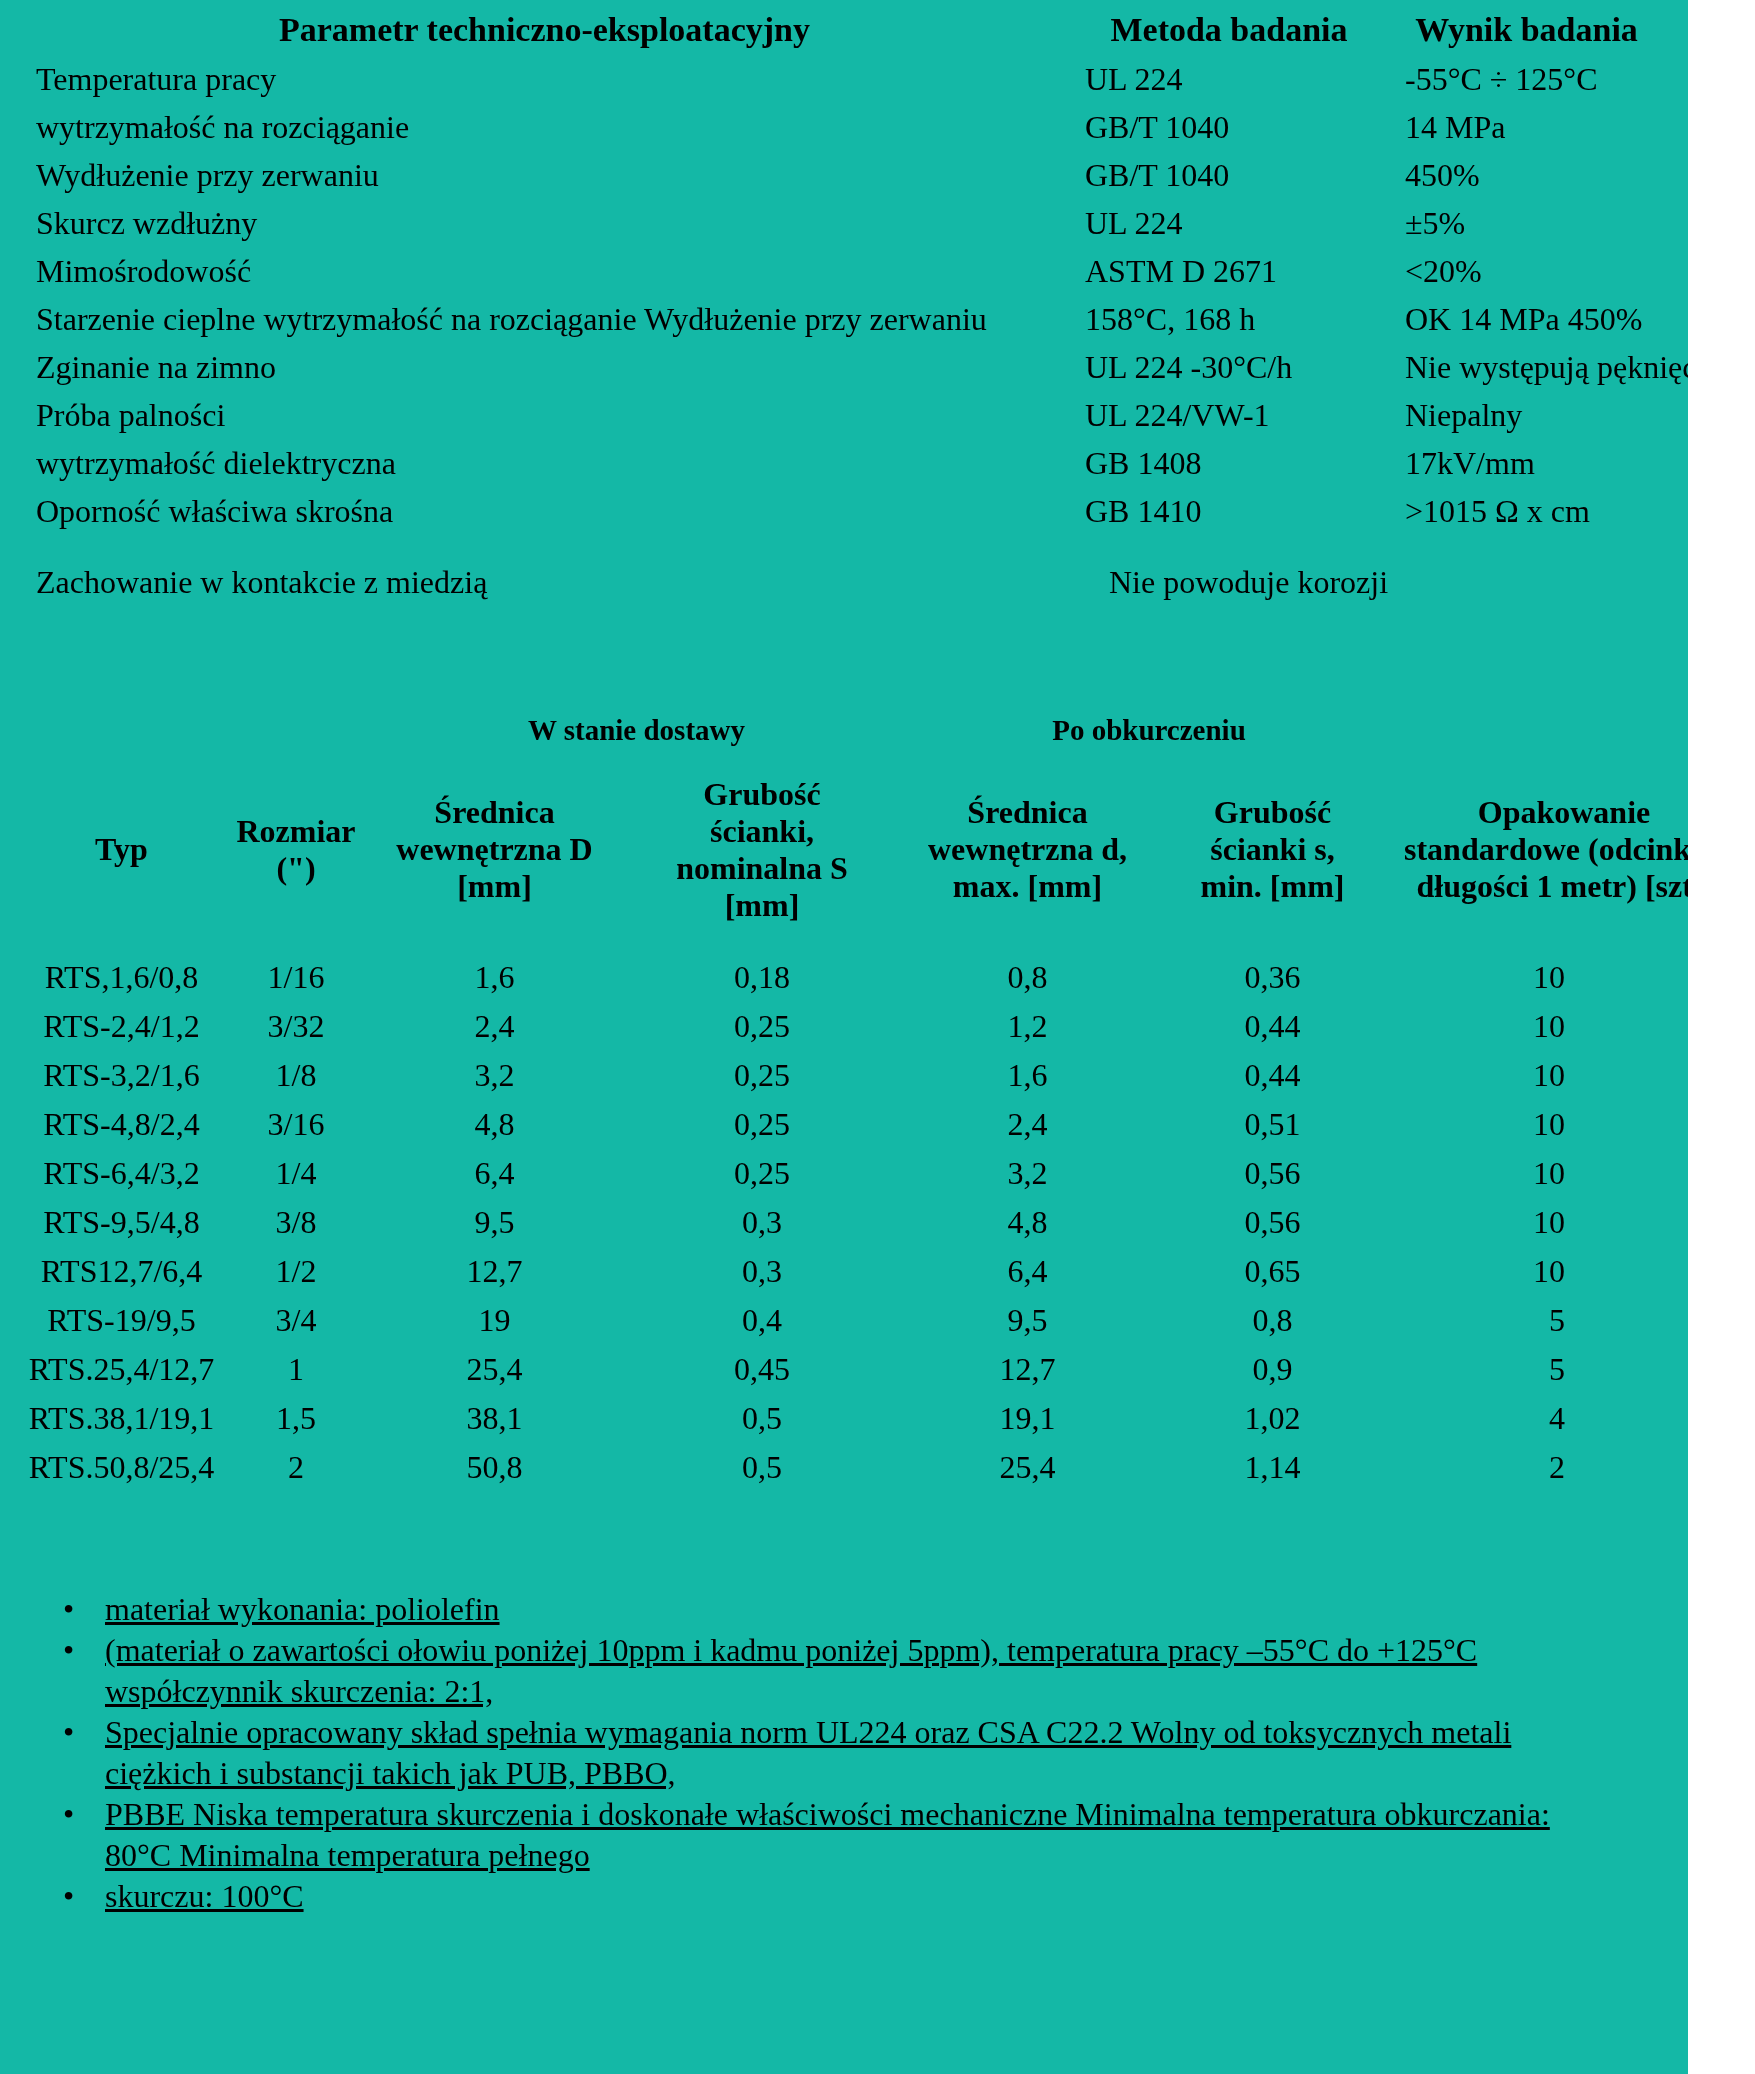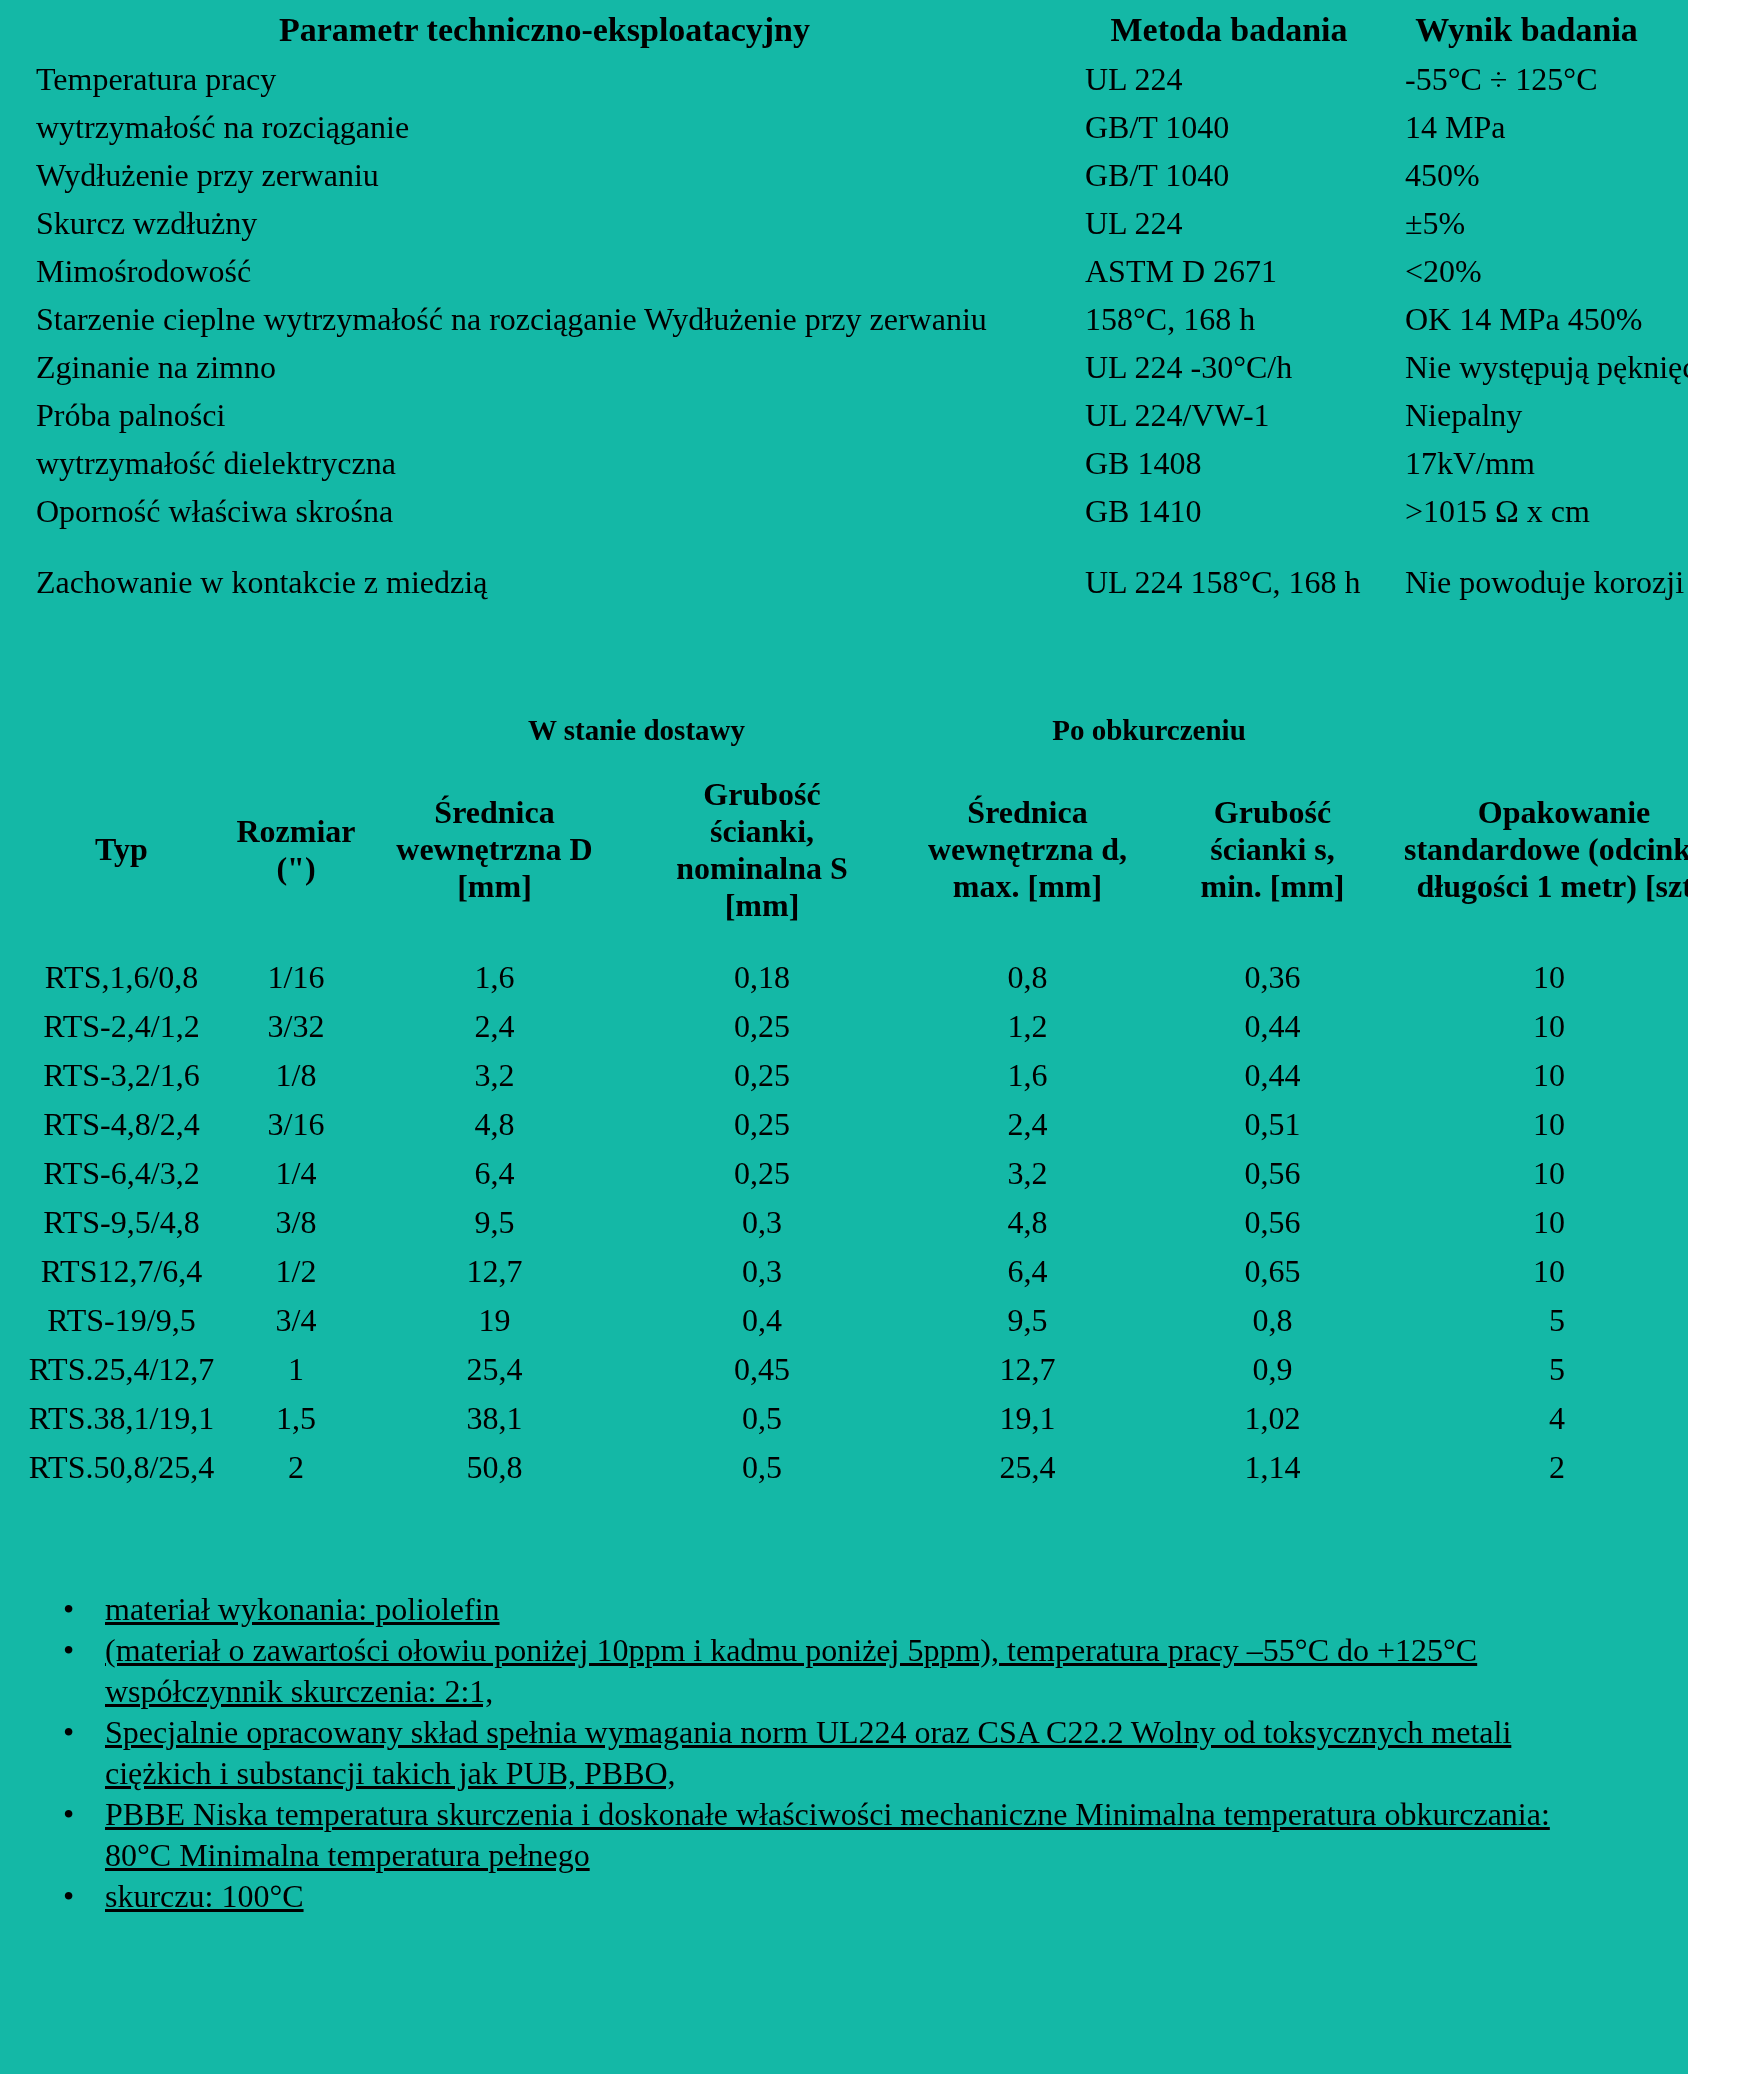--- a/index.html
+++ b/index.html
@@ -17,21 +17,21 @@
 
   
   .t1-head, .t1-row {
     display:grid;
     grid-template-columns:1049px 320px 1fr;
   }
   .t1-head { height:50px; line-height:50px; font-weight:bold; font-size:34px; }
   .t1-head > div { text-align:center; white-space:nowrap; }
   .t1-row { height:48px; line-height:48px; }
   .t1-row > div { white-space:nowrap;margin-left:16px; }
-  #t1-body .t1-row:last-child { margin-top:23px; }
+  #t1-body .t1-row:last-child { margin-top:23px;gap:24px; }
 
   
   .t2 { margin-top:96px; }
   .t2-group, .t2-head, .t2-row {
     display:grid;
     grid-template-columns:203px 146px 251px 284px 247px 243px 340px;
   }
   .t2-group { height:45px; font-weight:bold; font-size:29px; align-items:end; }
   .t2-group .span2 { grid-column:span 2; text-align:center; white-space:nowrap; }
   .t2-head { height:206px; font-weight:bold; }
@@ -116,21 +116,20 @@
           <div class="t1c2">GB 1408</div>
           <div class="t1c3">17kV/mm</div>
         </div>
         <div class="t1-row">
           <div class="t1c1">Oporność właściwa skrośna</div>
           <div class="t1c2">GB 1410</div>
           <div class="t1c3">&gt;1015 Ω x cm</div>
         </div>
         <div class="t1-row">
           <div class="t1c1">Zachowanie w kontakcie z miedzią</div>
-          <div class="t1c2">UL 224 158°C, 168 h</div>
           <div class="t1c3">Nie powoduje korozji</div>
         </div>
       </div>
   </div>
 
   <div class="t2">
     <div class="t2-group">
       <div class="span2"></div>
       <div class="span2">W stanie dostawy</div>
       <div class="span2">Po obkurczeniu</div>

